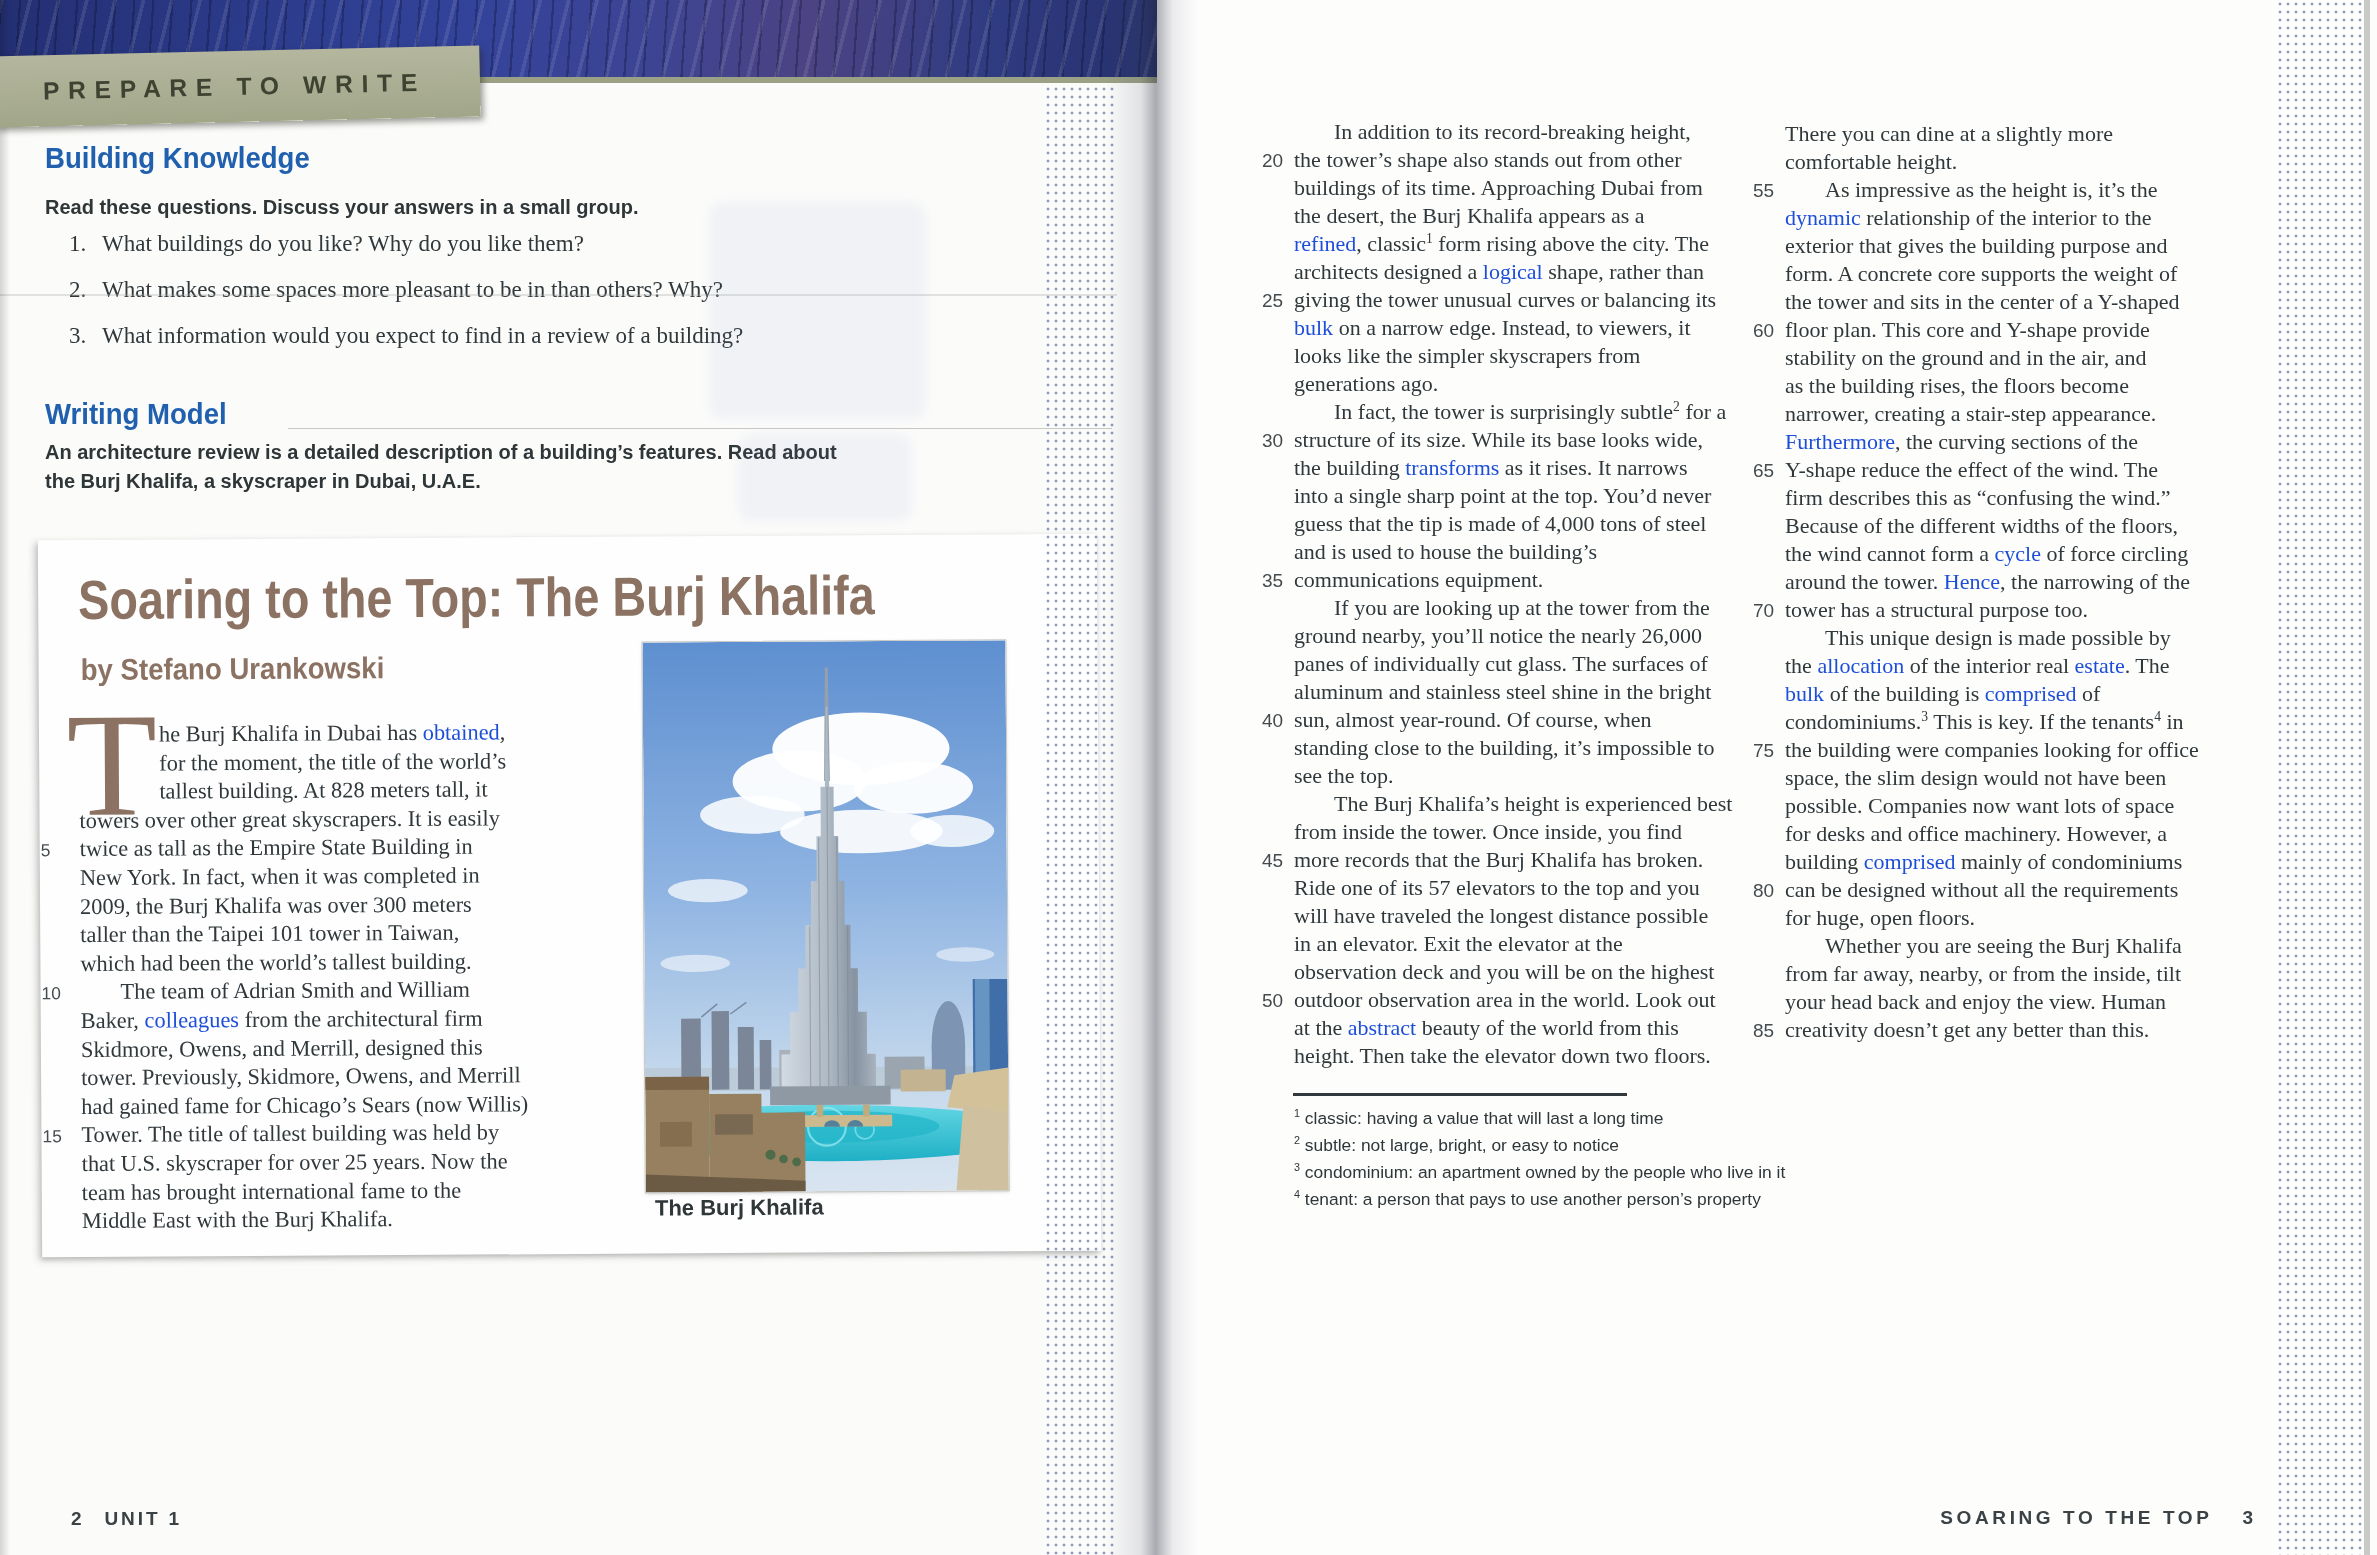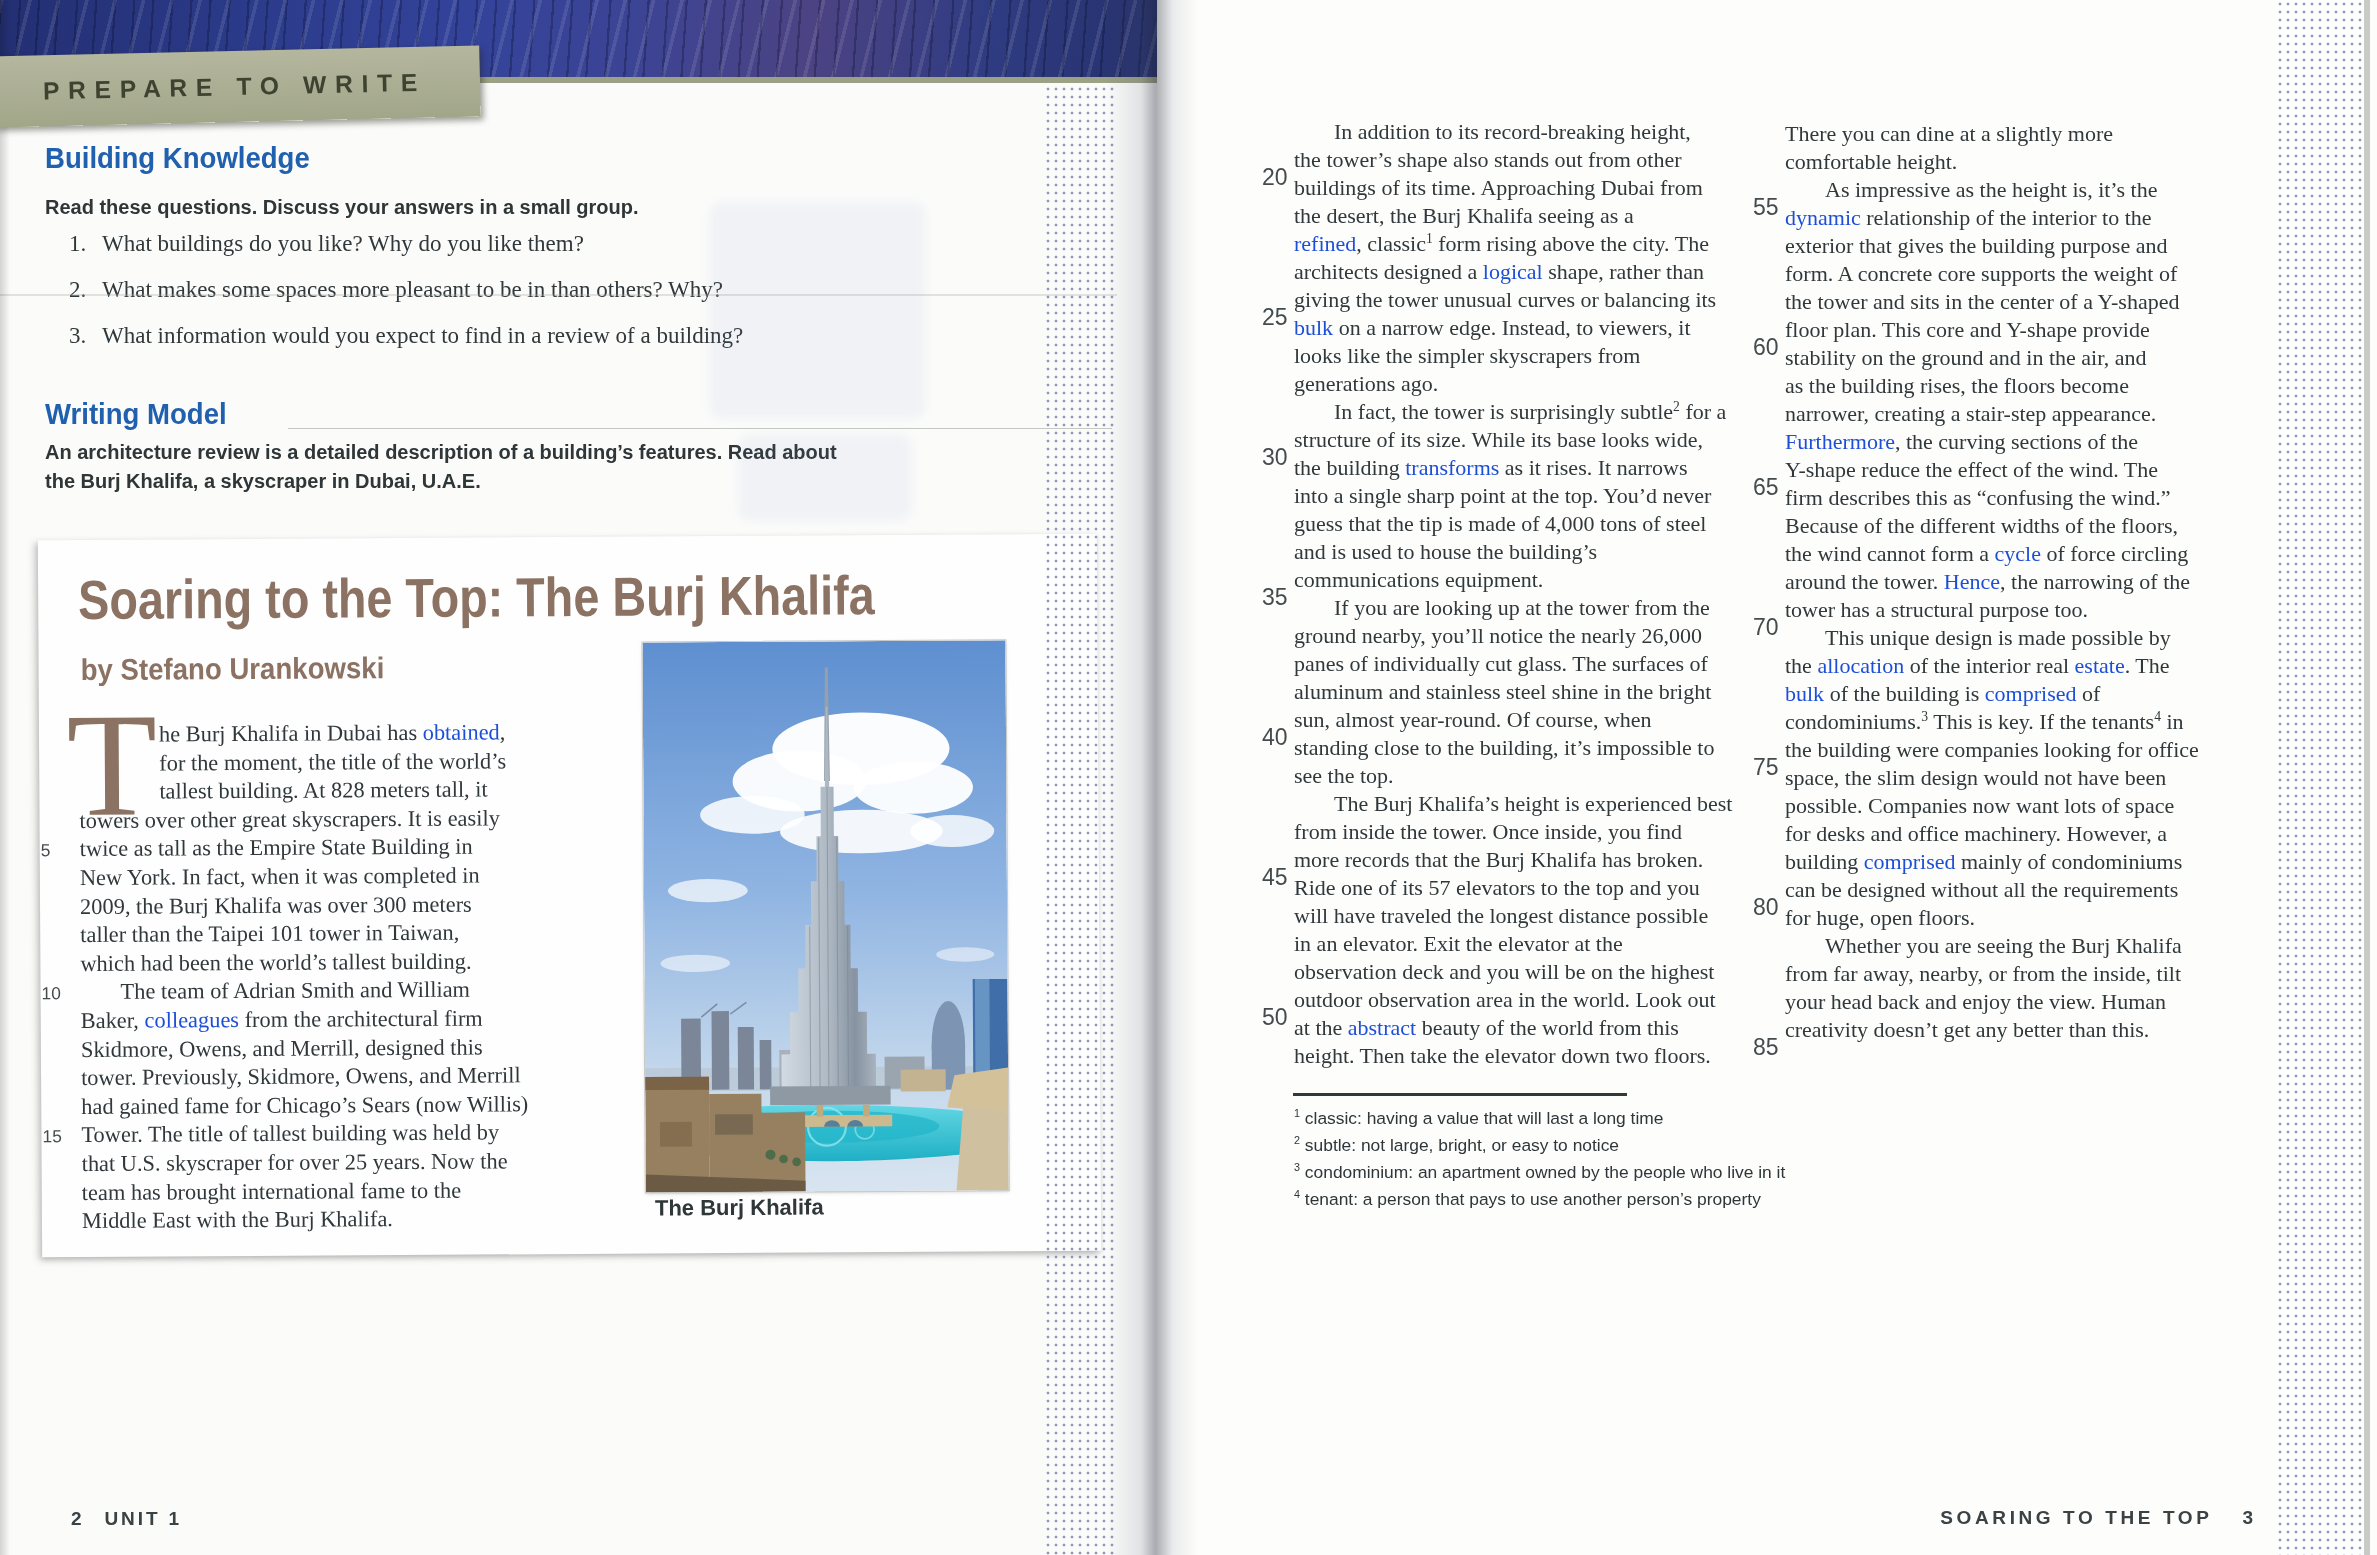--- a/index.html
+++ b/index.html
@@ -66,22 +66,22 @@
   .art-left .capside .ltxt{padding-left:80px;}
   .ind .ltxt{padding-left:40px;}
   .photo{position:absolute;left:604px;top:106px;width:363px;height:550px;outline:0.7px solid #c9c9c6;
         box-shadow:0 1.4px 3.6px rgba(80,80,80,0.25);}
   .photo svg{display:block;width:100%;height:100%;}
   .photo-caption{position:absolute;left:613px;top:659px;font-family:"Liberation Sans",sans-serif;
         font-weight:bold;font-size:22px;color:#2f3739;}
   
   .col{position:absolute;}
   .col .tline{position:relative;height:28px;line-height:28px;font-size:22px;white-space:nowrap;}
-  .col .lnum{position:absolute;left:-32px;top:17px;width:27.5px;font-family:"Liberation Sans",sans-serif;
-        font-size:23px;color:#444b4e;}
+  .col .lnum{position:absolute;left:-32px;top:1px;width:27.5px;font-family:"Liberation Sans",sans-serif;
+        font-size:19px;color:#444b4e;}
   .col1{left:1294px;top:118px;width:469px;}
   .col2{left:1785px;top:120px;width:466px;}
   .fn-rule{position:absolute;left:1293px;top:1093px;width:334px;height:2.9px;background:#32393c;}
   .footnotes{position:absolute;left:1294px;top:1105px;}
   .footnotes .tline{height:27px;line-height:27px;font-family:"Liberation Sans",sans-serif;
         font-size:17.4px;color:#2e3639;white-space:nowrap;}
   
   .s-v{font-weight:normal;color:#1d4ed8;}
   .s-sup{font-size:62%;vertical-align:super;line-height:0;}
   .s-i{}
@@ -258,21 +258,21 @@
     <div class="dots dots-left"></div>
     <div class="left-edge"></div>
   </div>
 
   <div class="page-right"></div>
 
   <div class="col col1">
       <div class="tline ind"><span class="ltxt"><span>In addition to its record-breaking height,</span></span></div>
       <div class="tline"><span class="lnum">20</span><span class="ltxt"><span>the tower’s shape also stands out from other</span></span></div>
       <div class="tline"><span class="ltxt"><span>buildings of its time. Approaching Dubai from</span></span></div>
-      <div class="tline"><span class="ltxt"><span>the desert, the Burj Khalifa seeing as a</span></span></div>
+      <div class="tline"><span class="ltxt"><span>the desert, the Burj Khalifa appears as a</span></span></div>
       <div class="tline"><span class="ltxt"><span class="s-v">refined</span><span>, classic</span><span class="s-sup">1</span><span> form rising above the city. The</span></span></div>
       <div class="tline"><span class="ltxt"><span>architects designed a </span><span class="s-v">logical</span><span> shape, rather than</span></span></div>
       <div class="tline"><span class="lnum">25</span><span class="ltxt"><span>giving the tower unusual curves or balancing its</span></span></div>
       <div class="tline"><span class="ltxt"><span class="s-v">bulk</span><span> on a narrow edge. Instead, to viewers, it</span></span></div>
       <div class="tline"><span class="ltxt"><span>looks like the simpler skyscrapers from</span></span></div>
       <div class="tline"><span class="ltxt"><span>generations ago.</span></span></div>
       <div class="tline ind"><span class="ltxt"><span>In fact, the tower is surprisingly subtle</span><span class="s-sup">2</span><span> for a</span></span></div>
       <div class="tline"><span class="lnum">30</span><span class="ltxt"><span>structure of its size. While its base looks wide,</span></span></div>
       <div class="tline"><span class="ltxt"><span>the building </span><span class="s-v">transforms</span><span> as it rises. It narrows</span></span></div>
       <div class="tline"><span class="ltxt"><span>into a single sharp point at the top. You’d never</span></span></div>

